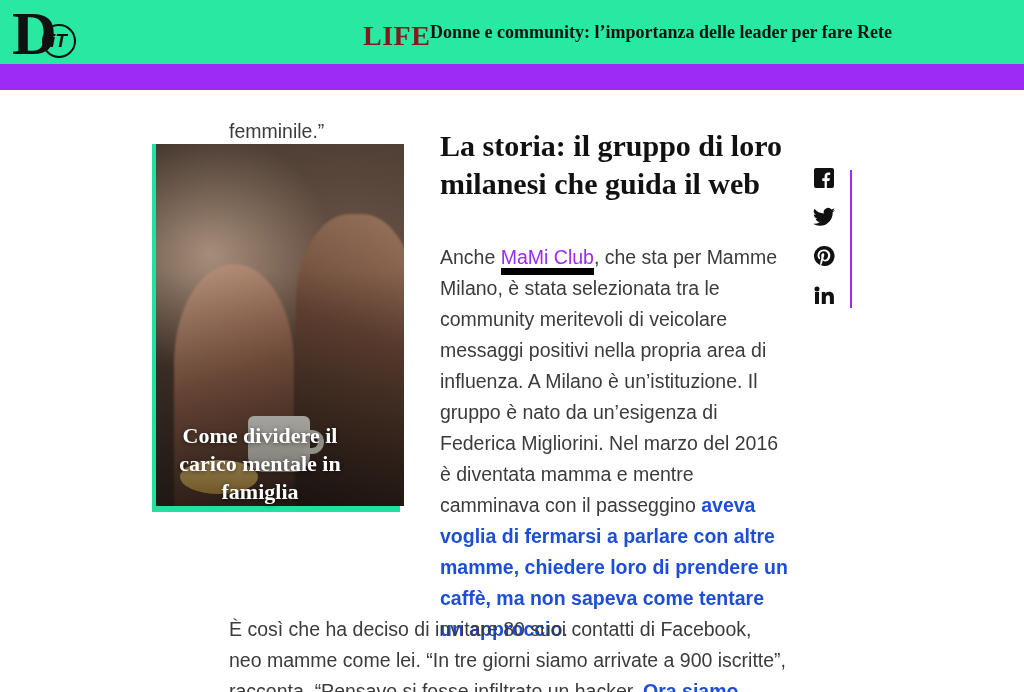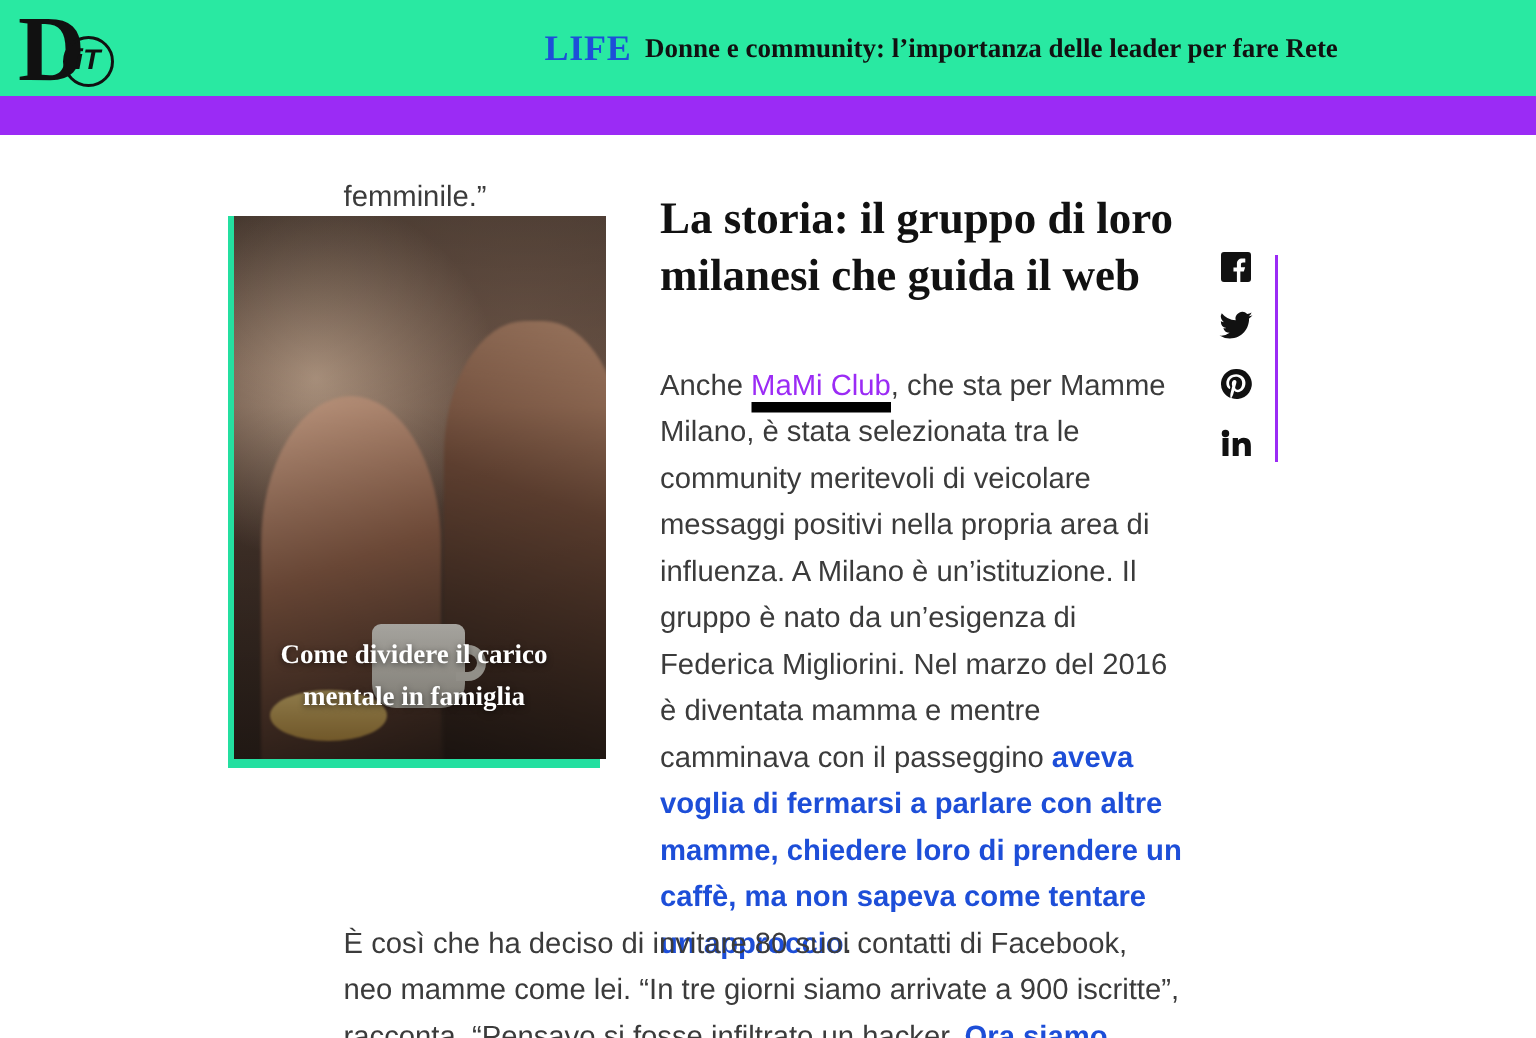--- a/index.html
+++ b/index.html
@@ -60,22 +60,22 @@
     font-style: italic;
     font-weight: bold;
     font-size: 19px;
     color: #111111;
   }
   .header-kicker {
     position: absolute;
     left: 363px; top: 20px;
     font-family: "Liberation Serif", serif;
     font-weight: bold;
-    font-size: 24px;
-    color: #1d4ed8;
+    font-size: 28px;
+    color: #7f1d1d;
     letter-spacing: 0.5px;
   }
   .header-title {
     position: absolute;
     left: 430px; top: 22px;
     font-family: Liberation Serif, serif;
     font-weight: bold;
     font-size: 18px;
     color: #111111;
     white-space: nowrap;
@@ -158,26 +158,26 @@
     border-radius: 50%;
     background: linear-gradient(180deg, #e8c87a 0%, #c79b49 100%);
     filter: blur(0.6px);
   }
   .photo-shade {
     position: absolute; inset: 0;
     background: linear-gradient(180deg, rgba(0,0,0,0.25) 0%, rgba(0,0,0,0.1) 35%, rgba(0,0,0,0.45) 100%);
   }
   .promo-title {
     position: absolute;
-    left: 20px; top: 278px;
+    left: 4px; top: 278px;
     width: 208px;
     text-align: center;
     font-family: "Liberation Serif", serif;
     font-weight: bold;
-    font-size: 18px;
+    font-size: 22px;
     line-height: 28px;
     color: #ffffff;
     text-shadow: 0 1px 4px rgba(0,0,0,0.55);
   }
   .promo-cta {
     position: absolute;
     left: 4px; top: 383px;
     width: 248px;
     text-align: center;
     font-family: "Liberation Sans", sans-serif;

